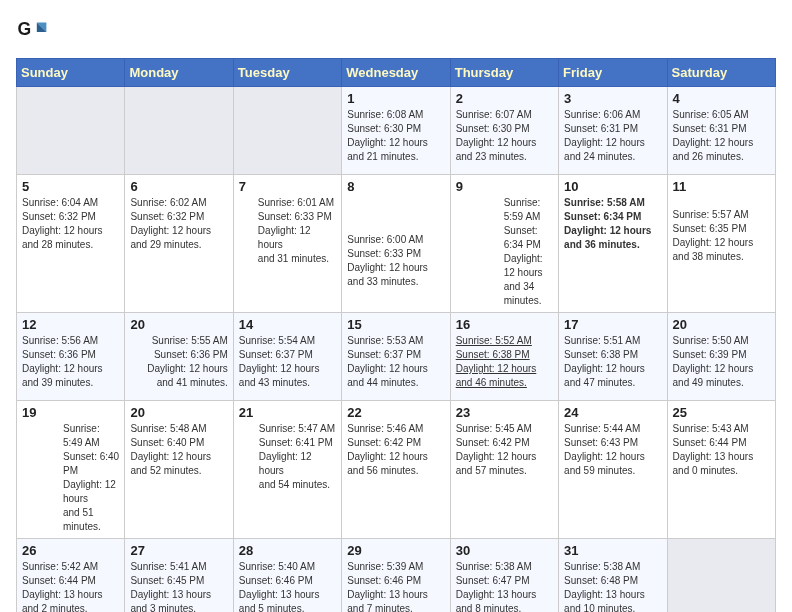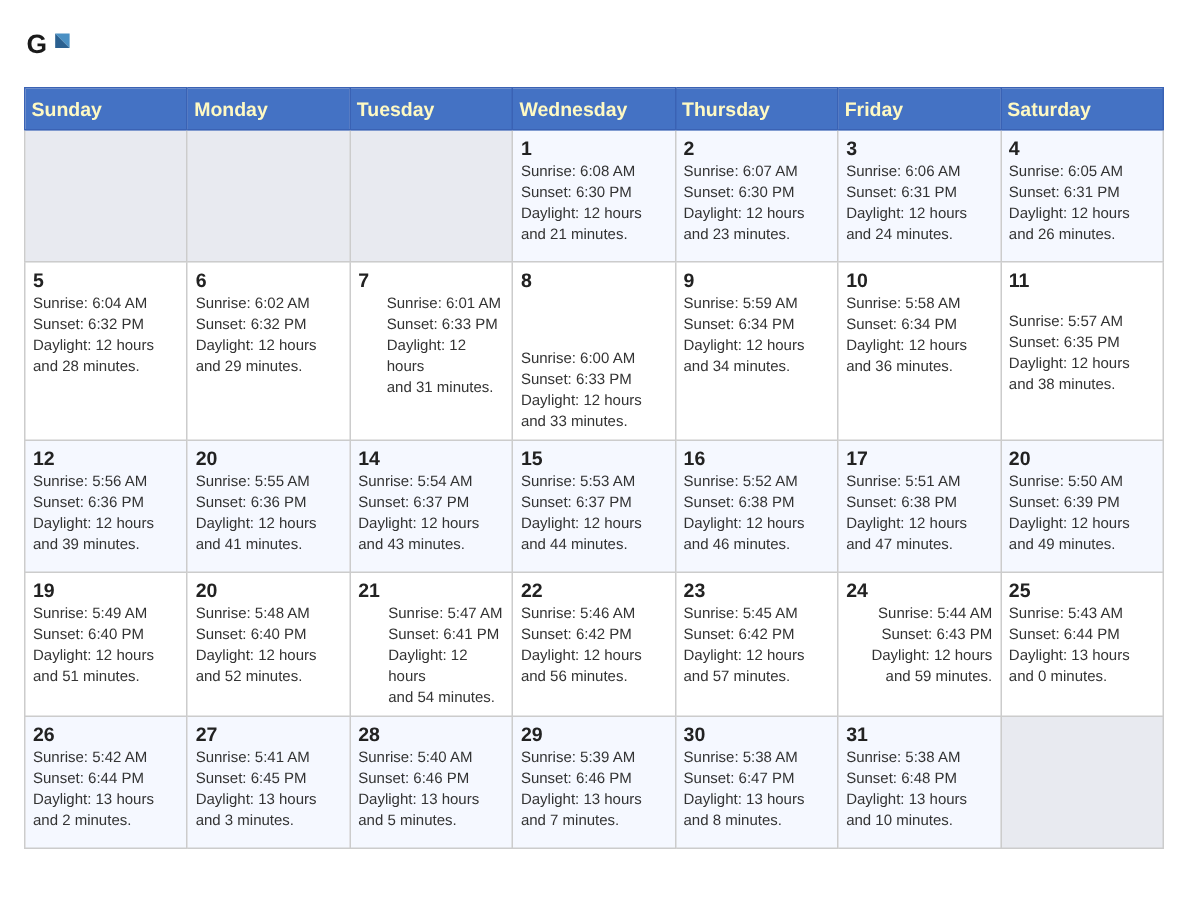--- a/index.html
+++ b/index.html
@@ -183,28 +183,28 @@
         </td>
         <td>
           <span class="day-num">8</span>
           <div class="cell-text" style="white-space: pre-line; margin-top: 39px;">Sunrise: 6:00 AM
 Sunset: 6:33 PM
 Daylight: 12 hours
 and 33 minutes.</div>
         </td>
         <td>
           <span class="day-num">9</span>
-          <div class="cell-text" style="white-space: pre-line;">Sunrise: 5:59 AM
+          <div class="cell-text" style="white-space: pre-line; margin-left: 48px;">Sunrise: 5:59 AM
 Sunset: 6:34 PM
 Daylight: 12 hours
 and 34 minutes.</div>
         </td>
         <td>
           <span class="day-num">10</span>
-          <div class="cell-text" style="white-space: pre-line;">Sunrise: 5:58 AM
+          <div class="cell-text" style="white-space: pre-line; font-weight: bold;">Sunrise: 5:58 AM
 Sunset: 6:34 PM
 Daylight: 12 hours
 and 36 minutes.</div>
         </td>
         <td>
           <span class="day-num">11</span>
           <div class="cell-text" style="white-space: pre-line; margin-top: 14px;">Sunrise: 5:57 AM
 Sunset: 6:35 PM
 Daylight: 12 hours
 and 38 minutes.</div>
@@ -213,42 +213,42 @@
       <tr>
         <td>
           <span class="day-num">12</span>
           <div class="cell-text" style="white-space: pre-line;">Sunrise: 5:56 AM
 Sunset: 6:36 PM
 Daylight: 12 hours
 and 39 minutes.</div>
         </td>
         <td>
           <span class="day-num">20</span>
-          <div class="cell-text" style="white-space: pre-line;">Sunrise: 5:55 AM
+          <div class="cell-text" style="white-space: pre-line; text-align: right;">Sunrise: 5:55 AM
 Sunset: 6:36 PM
 Daylight: 12 hours
 and 41 minutes.</div>
         </td>
         <td>
           <span class="day-num">14</span>
           <div class="cell-text" style="white-space: pre-line;">Sunrise: 5:54 AM
 Sunset: 6:37 PM
 Daylight: 12 hours
 and 43 minutes.</div>
         </td>
         <td>
           <span class="day-num">15</span>
           <div class="cell-text" style="white-space: pre-line;">Sunrise: 5:53 AM
 Sunset: 6:37 PM
 Daylight: 12 hours
 and 44 minutes.</div>
         </td>
         <td>
           <span class="day-num">16</span>
-          <div class="cell-text" style="white-space: pre-line;">Sunrise: 5:52 AM
+          <div class="cell-text" style="white-space: pre-line; text-decoration: underline;">Sunrise: 5:52 AM
 Sunset: 6:38 PM
 Daylight: 12 hours
 and 46 minutes.</div>
         </td>
         <td>
           <span class="day-num">17</span>
           <div class="cell-text" style="white-space: pre-line;">Sunrise: 5:51 AM
 Sunset: 6:38 PM
 Daylight: 12 hours
 and 47 minutes.</div>
@@ -257,21 +257,21 @@
           <span class="day-num">20</span>
           <div class="cell-text" style="white-space: pre-line;">Sunrise: 5:50 AM
 Sunset: 6:39 PM
 Daylight: 12 hours
 and 49 minutes.</div>
         </td>
       </tr>
       <tr>
         <td>
           <span class="day-num">19</span>
-          <div class="cell-text" style="white-space: pre-line;">Sunrise: 5:49 AM
+          <div class="cell-text" style="white-space: pre-line; margin-left: 41px;">Sunrise: 5:49 AM
 Sunset: 6:40 PM
 Daylight: 12 hours
 and 51 minutes.</div>
         </td>
         <td>
           <span class="day-num">20</span>
           <div class="cell-text" style="white-space: pre-line;">Sunrise: 5:48 AM
 Sunset: 6:40 PM
 Daylight: 12 hours
 and 52 minutes.</div>
@@ -292,21 +292,21 @@
         </td>
         <td>
           <span class="day-num">23</span>
           <div class="cell-text" style="white-space: pre-line;">Sunrise: 5:45 AM
 Sunset: 6:42 PM
 Daylight: 12 hours
 and 57 minutes.</div>
         </td>
         <td>
           <span class="day-num">24</span>
-          <div class="cell-text" style="white-space: pre-line; text-align: right;">Sunrise: 5:44 AM
+          <div class="cell-text" style="white-space: pre-line;">Sunrise: 5:44 AM
 Sunset: 6:43 PM
 Daylight: 12 hours
 and 59 minutes.</div>
         </td>
         <td>
           <span class="day-num">25</span>
           <div class="cell-text" style="white-space: pre-line;">Sunrise: 5:43 AM
 Sunset: 6:44 PM
 Daylight: 13 hours
 and 0 minutes.</div>

